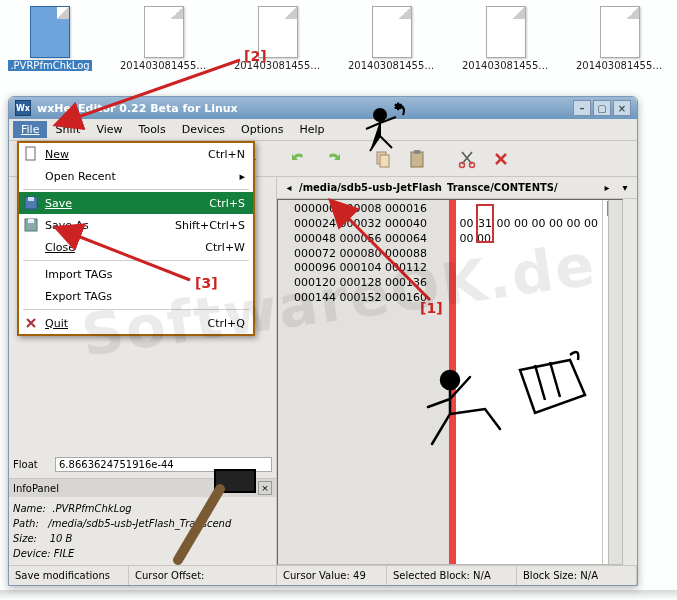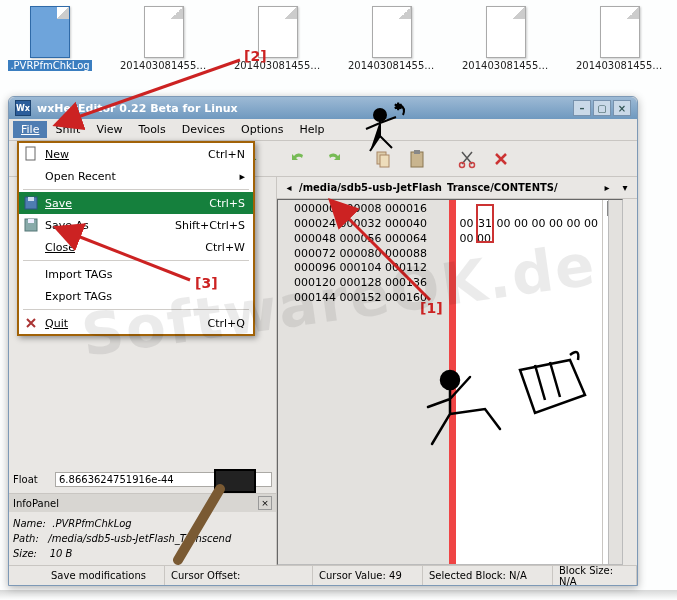--- a/index.html
+++ b/index.html
@@ -62,21 +62,21 @@
 
 .hexhead { font-family: "DejaVu Sans Mono", monospace; font-size:11px; padding:2px 4px; white-space:pre; background:#e3e1de; border-bottom:1px solid #c9c6c2; }
 .hexwrap { flex:1; display:flex; font-family:"DejaVu Sans Mono",monospace; font-size:11px; overflow:hidden; position:relative; background:#fff; border:1px inset #bbb; margin:0 14px 0 0; }
 .offcol { background:#e3e1de; padding:2px 16px; border-right:7px solid #ef4444; line-height:1.35; }
 .hexdata { padding:2px 4px; white-space:pre; line-height:1.35; position:relative; flex:1; }
 .selbyte { outline:2px solid #c33; outline-offset:-1px; padding:12px 1px; }
 .asciicol { padding:2px 4px; border-left:1px solid #c9c6c2; }
 .asciibox { border:1px solid #888; padding:0 1px; }
 .scrollbar { width:14px; background:#e3e1de; border-left:1px solid #bbb; position:absolute; right:0; top:0; bottom:0; }
 
-.statusbar { height:20px; border-top:1px solid #c9c6c2; display:flex; font-size:10px;padding-left:36px; }
+.statusbar { height:20px; border-top:1px solid #c9c6c2; display:flex; font-size:10px; }
 .statusbar .cell { padding:2px 6px; border-right:1px solid #c9c6c2; display:flex; align-items:center; }
 
 
 .watermark { position:absolute; left:50%; top:50%; transform:translate(-50%,-50%) rotate(-8deg); font-size:58px; font-weight:bold; color:rgba(0,0,0,.08); pointer-events:none; letter-spacing:2px; z-index:50; }
 
 
 .arrowsvg { position:absolute; pointer-events:none; z-index:30; }
 .annot { position:absolute; color:#c22; font-weight:bold; font-size:14px; z-index:31; pointer-events:none; }
 
 
@@ -275,20 +275,21 @@
 
       <div class="infopanel">
         <div class="iphead">
           <span>InfoPanel</span>
           <span class="x">×</span>
         </div>
         <div class="ipbody">
           <div><span>Name:</span>&nbsp;&nbsp;<span>.PVRPfmChkLog</span></div>
           <div><span>Path:</span>&nbsp;&nbsp;&nbsp;<span>/media/sdb5-usb-JetFlash_Transcend</span></div>
           <div><span>Size:</span>&nbsp;&nbsp;&nbsp;&nbsp;<span>10 B</span></div>
+          <div><span>Device:</span>&nbsp;<span>FILE</span></div>
         </div>
       </div>
     </div>
 
     <div class="right">
       <div class="pathbar">
         <span class="nav">◂</span>
         <span class="path">/media/sdb5-usb-JetFlash_Transce/CONTENTS/</span>
         <span class="nav">▸</span>
         <span class="nav">▾</span>

